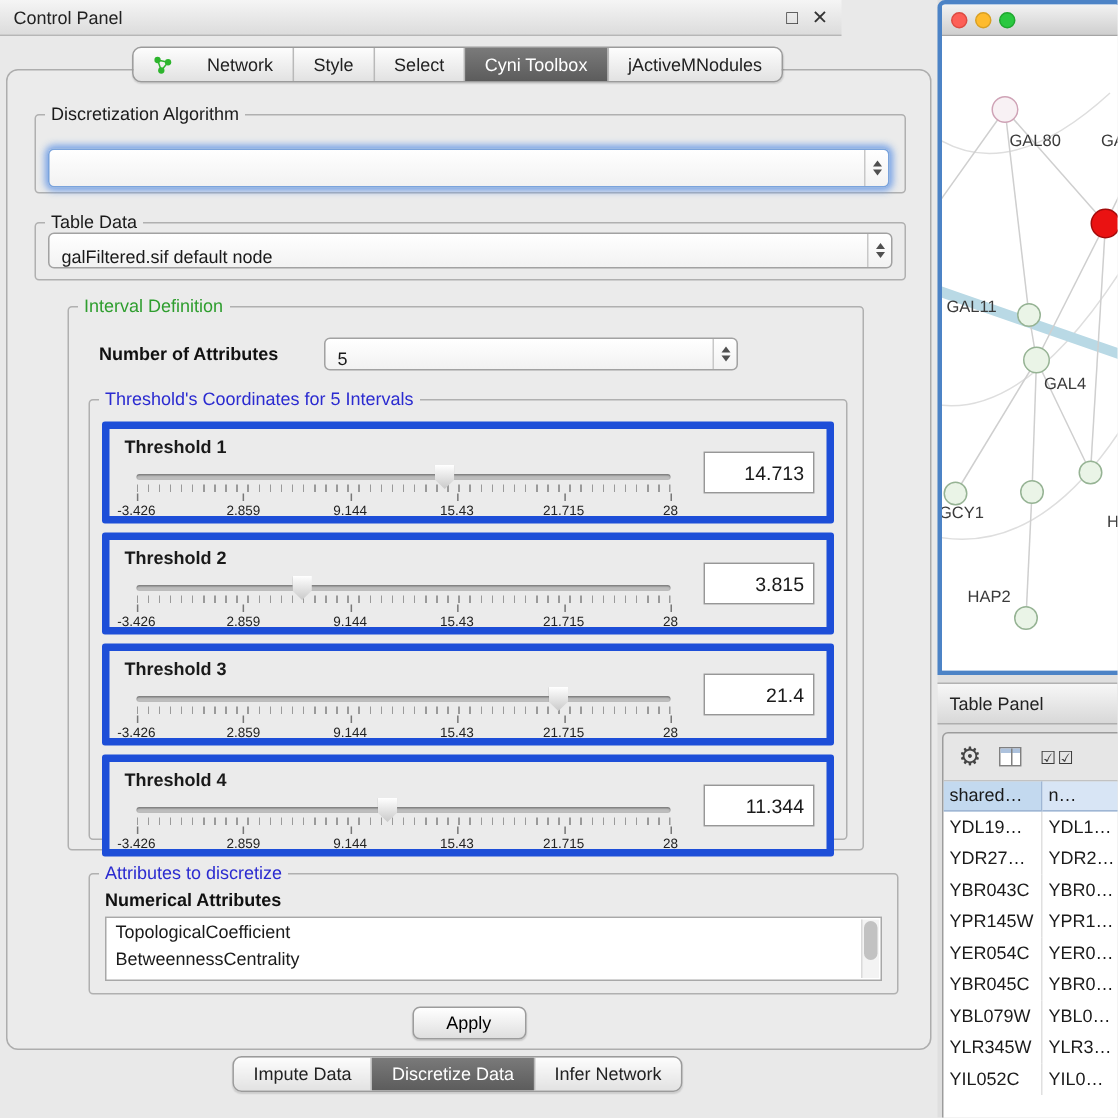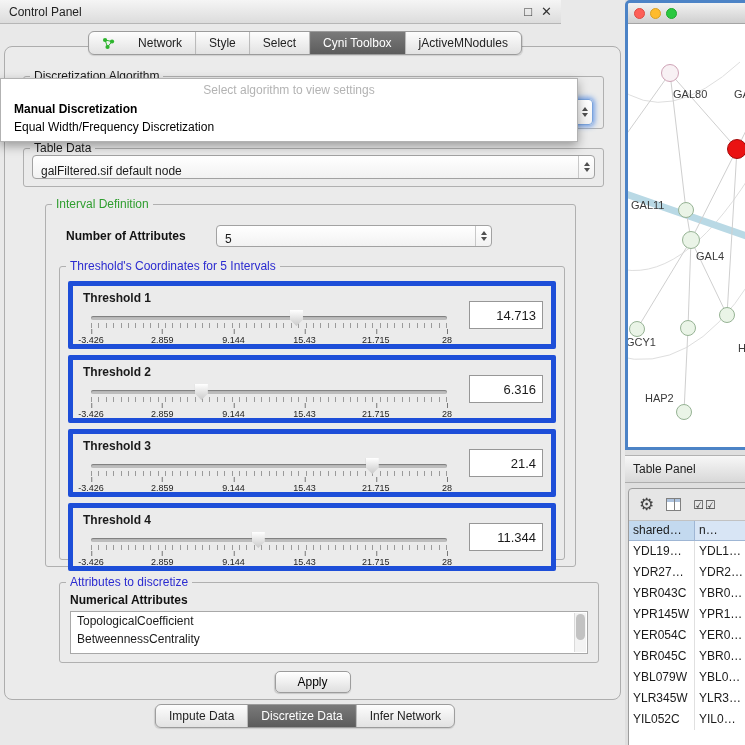--- a/index.html
+++ b/index.html
@@ -228,21 +228,21 @@
                   <div class="thumb" style="left: 31%;"></div>
                   <div class="scale">
                     <span style="left: 0%;">-3.426</span>
                     <span style="left: 20%;">2.859</span>
                     <span style="left: 40%;">9.144</span>
                     <span style="left: 60%;">15.43</span>
                     <span style="left: 80%;">21.715</span>
                     <span style="left: 100%;">28</span>
                   </div>
                 </div>
-                <div class="th-value">6.316</div>
+                <div class="th-value">3.815</div>
               </div>
               <div class="th-panel">
                 <div class="th-label">Threshold 3</div>
                 <div class="slider">
                   <div class="track"></div>
                   <div class="ticks"></div>
                   <div class="thumb" style="left: 79%;"></div>
                   <div class="scale">
                     <span style="left: 0%;">-3.426</span>
                     <span style="left: 20%;">2.859</span>
@@ -322,27 +322,20 @@
           <span>Impute Data</span>
         </div>
         <div class="tab selected">
           <span>Discretize Data</span>
         </div>
         <div class="tab">
           <span>Infer Network</span>
         </div>
       </div>
 
-    <div class="algo-popup">
-      <div class="algo-hint">Select algorithm to view settings</div>
-      <div>
-          <div class="algo-item bold">Manual Discretization</div>
-          <div class="algo-item">Equal Width/Frequency Discretization</div>
-        </div>
-    </div>
   </section>
 
   <section class="right-region">
 
     <div class="net-window">
       <div class="net-titlebar">
         <span class="tl red"></span>
         <span class="tl yellow"></span>
         <span class="tl green"></span>
       </div>

